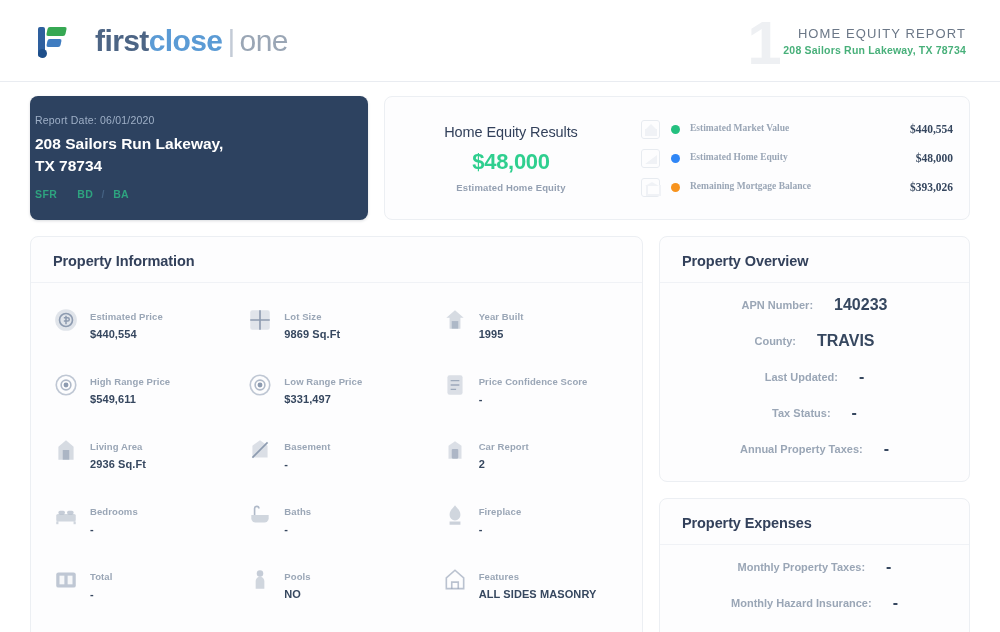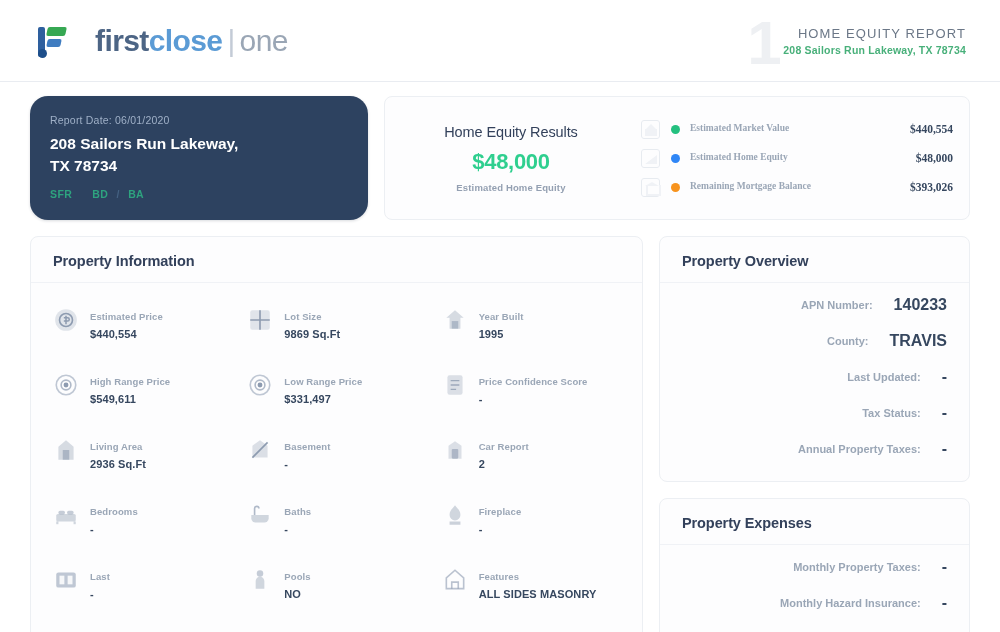--- a/index.html
+++ b/index.html
@@ -51,22 +51,22 @@
   }
 
   
   .top-row {
     display: flex; gap: 16px;
     padding: 14px 30px 0 30px;
   }
   .addr-card {
     width: 338px; height: 124px;
     background: #2d4260;
-    border-radius: 18px;
-    padding: 18px 20px 0 20px;
+    border-radius: 8px;
+    padding: 18px 20px 0 5px;
     box-shadow: 0 1px 3px rgba(20,30,50,.16);
   }
   .addr-date { font-size: 10.5px; color: #9fb0c7; letter-spacing: .2px; }
   .addr-line {
     font-size: 15.5px; font-weight: bold; color: #ffffff; line-height: 1.45; margin-top: 7px;
   }
   .addr-meta { margin-top: 10px; font-size: 10.5px; font-weight: bold; color: #2ea37f; letter-spacing: .4px; }
   .addr-meta .sep { color: #456283; margin: 0 5px; }
 
   .equity-card {
@@ -149,21 +149,21 @@
     width: 26px; height: 26px; flex: 0 0 26px; margin-top: 2px;
     position: relative; color: #8d9bb0;
   }
   .prop-ico svg { width: 26px; height: 26px; display: block; }
   .prop-txt { padding-top: 1px; }
   .prop-label { font-size: 9.5px; font-weight: bold; color: #9aa6b6; letter-spacing: .1px; }
   .prop-value { font-size: 11px; font-weight: bold; color: #36475f; margin-top: 5px; letter-spacing: .1px; }
 
   .kv-list { padding: 4px 22px 14px 22px; }
   .kv-row {
-    display: flex; align-items: center; justify-content: flex-end;
+    display: flex; align-items: center; justify-content: center;
     padding: 9px 0;
     gap: 21px;
   }
   .kv-key { font-size: 11px; font-weight: bold; color: #9aa6b6; }
   .kv-val { font-size: 16px; font-weight: bold; color: #36475f; }
   .kv-row.total .kv-key, .kv-row.total .kv-val { color: #f9735b; }
 </style>
 </head>
 <body>
 
@@ -374,21 +374,21 @@
         </div>
 
         <div class="prop-cell">
           <span class="prop-ico">
               <svg viewBox="0 0 24 24" fill="currentColor">
                 <rect x="3" y="5" width="18" height="14" rx="2" opacity=".55"></rect>
                 <rect x="6" y="8" width="4.5" height="8" fill="#fff" opacity=".85"></rect>
                 <rect x="13.5" y="8" width="4.5" height="8" fill="#fff" opacity=".85"></rect>
               </svg>
             </span>
-          <span class="prop-txt"><span class="prop-label">Last</span><br><span class="prop-value">-</span></span>
+          <span class="prop-txt"><span class="prop-label">Total</span><br><span class="prop-value">-</span></span>
         </div>
 
         <div class="prop-cell">
           <span class="prop-ico">
               <svg viewBox="0 0 24 24" fill="currentColor">
                 <circle cx="12" cy="6" r="3" opacity=".5"></circle>
                 <path d="M8 20v-7a4 4 0 018 0v7z" opacity=".4"></path>
               </svg>
             </span>
           <span class="prop-txt"><span class="prop-label">Pools</span><br><span class="prop-value">NO</span></span>

